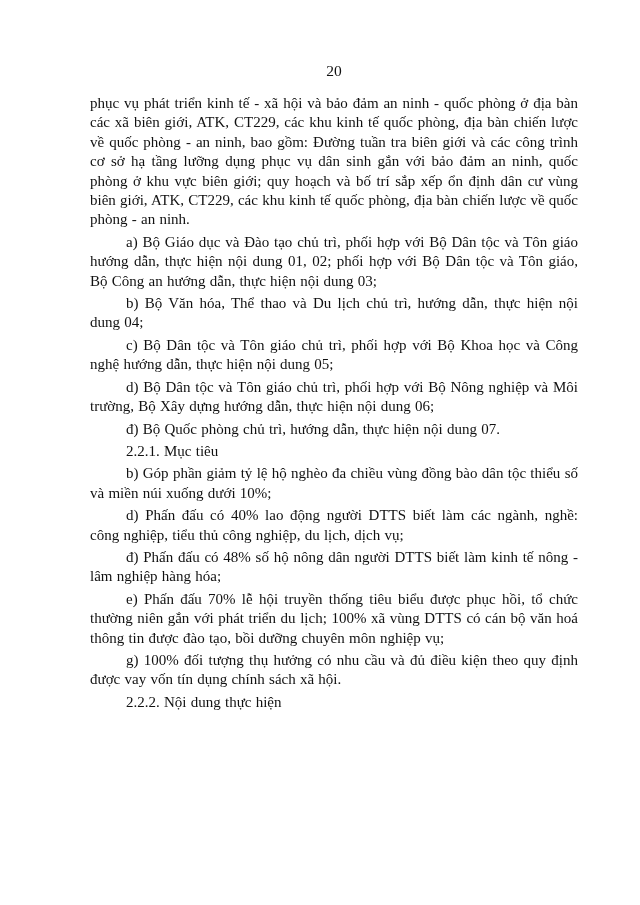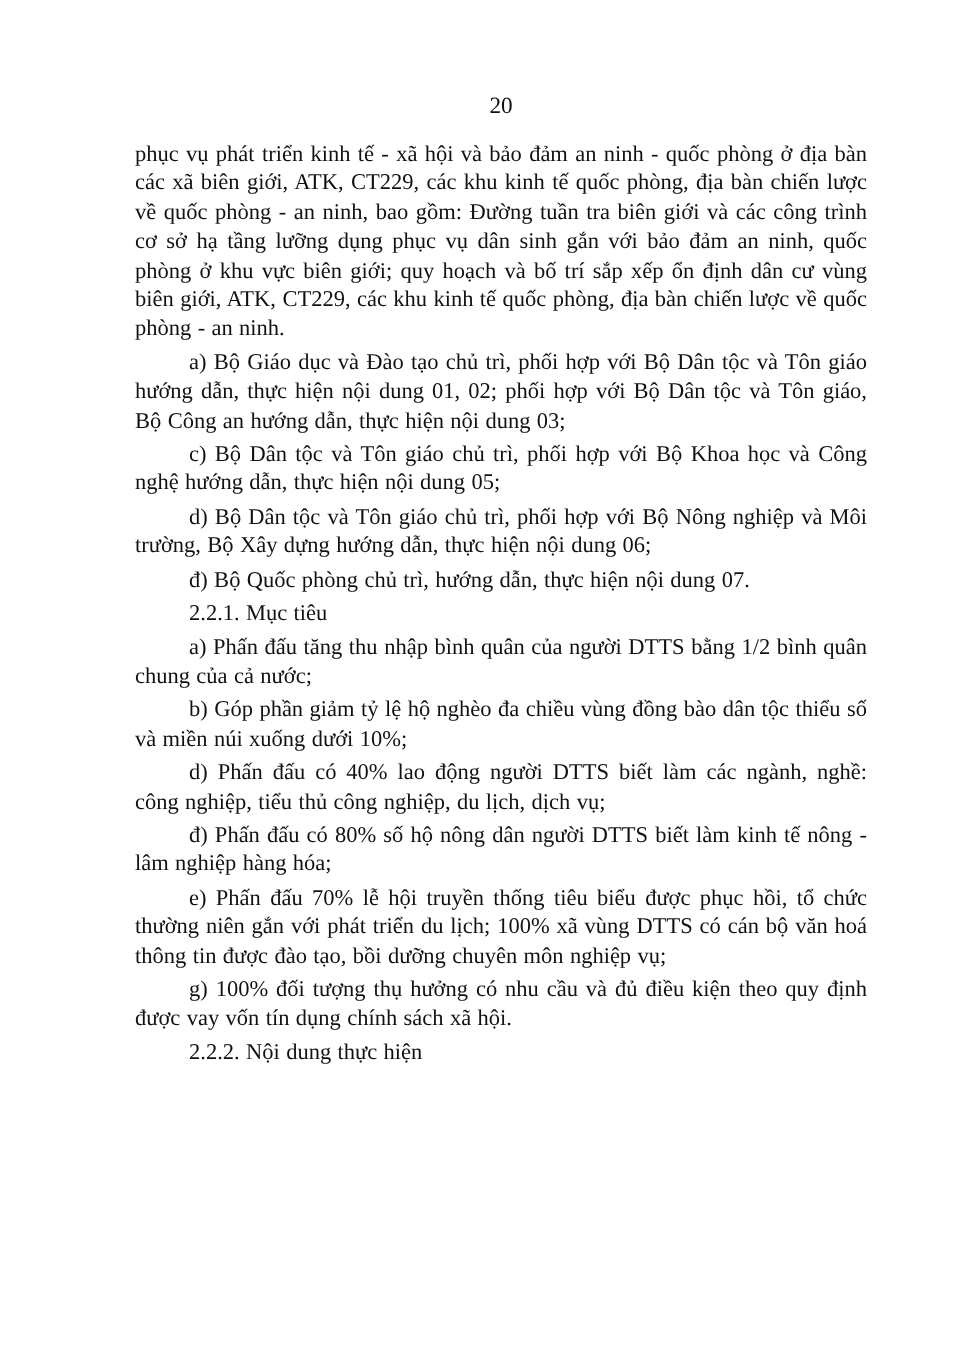--- a/index.html
+++ b/index.html
@@ -53,38 +53,38 @@
 
 <div class="page">
   <div class="page-number">20</div>
 
   <div class="content">
     <p class="para no-indent">phục vụ phát triển kinh tế - xã hội và bảo đảm an ninh - quốc phòng ở địa bàn các xã biên giới, ATK, CT229, các khu kinh tế quốc phòng, địa bàn chiến lược về quốc phòng - an ninh, bao gồm: Đường tuần tra biên giới và các công trình cơ sở hạ tầng lưỡng dụng phục vụ dân sinh gắn với bảo đảm an ninh, quốc phòng ở khu vực biên giới; quy hoạch và bố trí sắp xếp ổn định dân cư vùng biên giới, ATK, CT229, các khu kinh tế quốc phòng, địa bàn chiến lược về quốc phòng - an ninh.</p>
 
 
     <p class="para">a) Bộ Giáo dục và Đào tạo chủ trì, phối hợp với Bộ Dân tộc và Tôn giáo hướng dẫn, thực hiện nội dung 01, 02; phối hợp với Bộ Dân tộc và Tôn giáo, Bộ Công an hướng dẫn, thực hiện nội dung 03;</p>
 
+    <p class="para">b) Bộ Văn hóa, Thể thao và Du lịch chủ trì, hướng dẫn, thực hiện nội dung 04;</p>
 
     <p class="para">c) Bộ Dân tộc và Tôn giáo chủ trì, phối hợp với Bộ Khoa học và Công nghệ hướng dẫn, thực hiện nội dung 05;</p>
 
     <p class="para">d) Bộ Dân tộc và Tôn giáo chủ trì, phối hợp với Bộ Nông nghiệp và Môi trường, Bộ Xây dựng hướng dẫn, thực hiện nội dung 06;</p>
 
     <p class="para">đ) Bộ Quốc phòng chủ trì, hướng dẫn, thực hiện nội dung 07.</p>
 
 
     <p class="para heading">2.2.1. Mục tiêu</p>
 
-    <p class="para">a) Phấn đấu tăng thu nhập bình quân của người DTTS bằng 1/2 bình quân chung của cả nước;</p>
 
     <p class="para">b) Góp phần giảm tỷ lệ hộ nghèo đa chiều vùng đồng bào dân tộc thiểu số và miền núi xuống dưới 10%;</p>
 
 
     <p class="para">d) Phấn đấu có 40% lao động người DTTS biết làm các ngành, nghề: công nghiệp, tiểu thủ công nghiệp, du lịch, dịch vụ;</p>
 
-    <p class="para">đ) Phấn đấu có 80% số hộ nông dân người DTTS biết làm kinh tế nông - lâm nghiệp hàng hóa;</p>
+    <p class="para">đ) Phấn đấu có 48% số hộ nông dân người DTTS biết làm kinh tế nông - lâm nghiệp hàng hóa;</p>
 
     <p class="para">e) Phấn đấu 70% lễ hội truyền thống tiêu biểu được phục hồi, tổ chức thường niên gắn với phát triển du lịch; 100% xã vùng DTTS có cán bộ văn hoá thông tin được đào tạo, bồi dưỡng chuyên môn nghiệp vụ;</p>
 
     <p class="para">g) 100% đối tượng thụ hưởng có nhu cầu và đủ điều kiện theo quy định được vay vốn tín dụng chính sách xã hội.</p>
 
     <p class="para heading">2.2.2. Nội dung thực hiện</p>
   </div>
 </div>
 
 </body></html>

